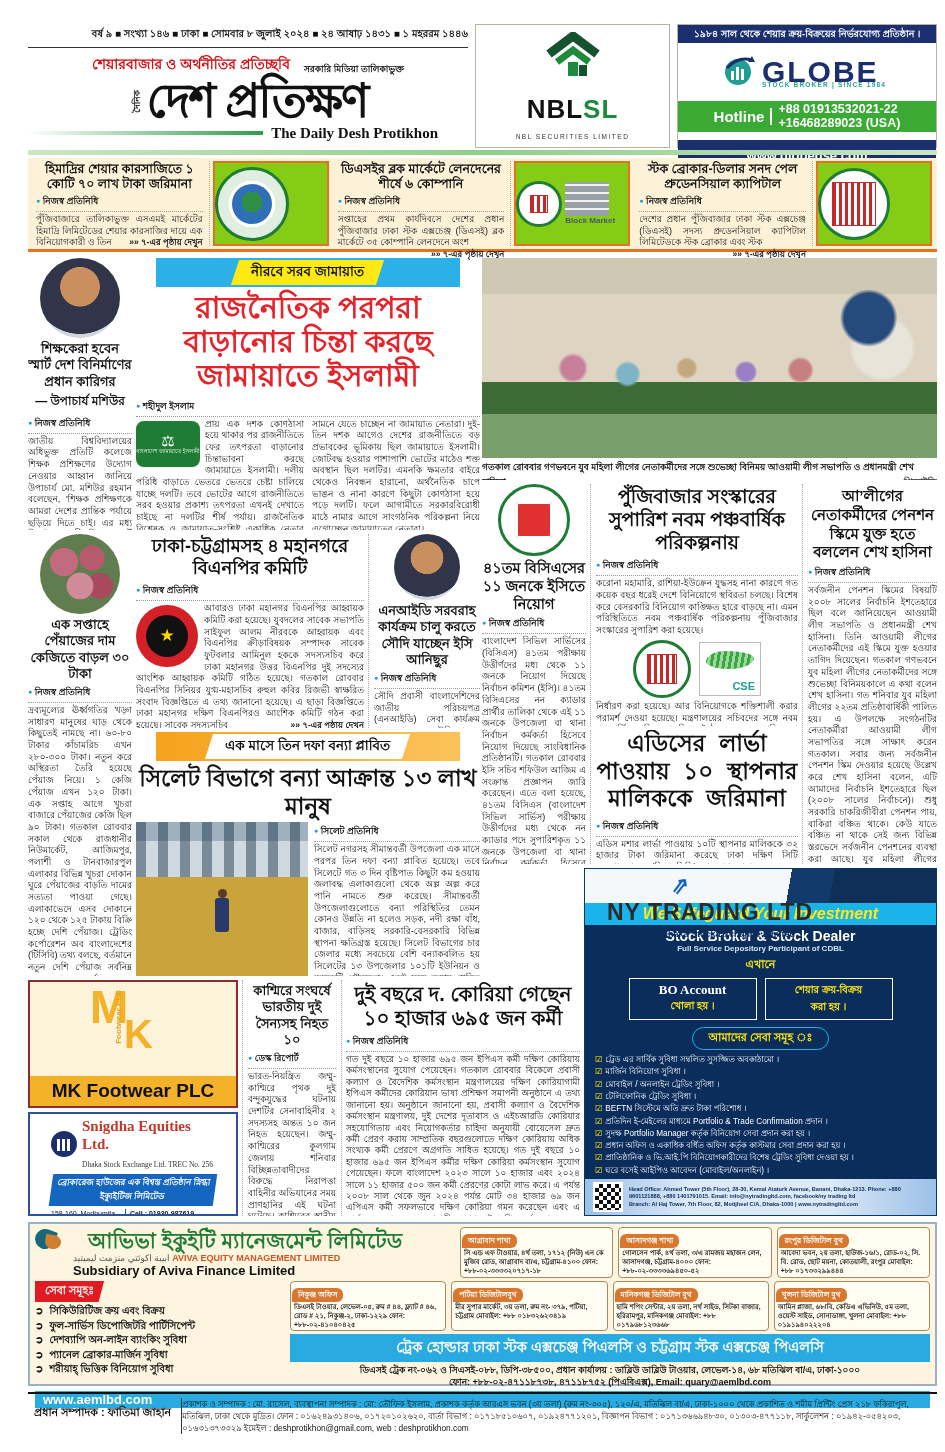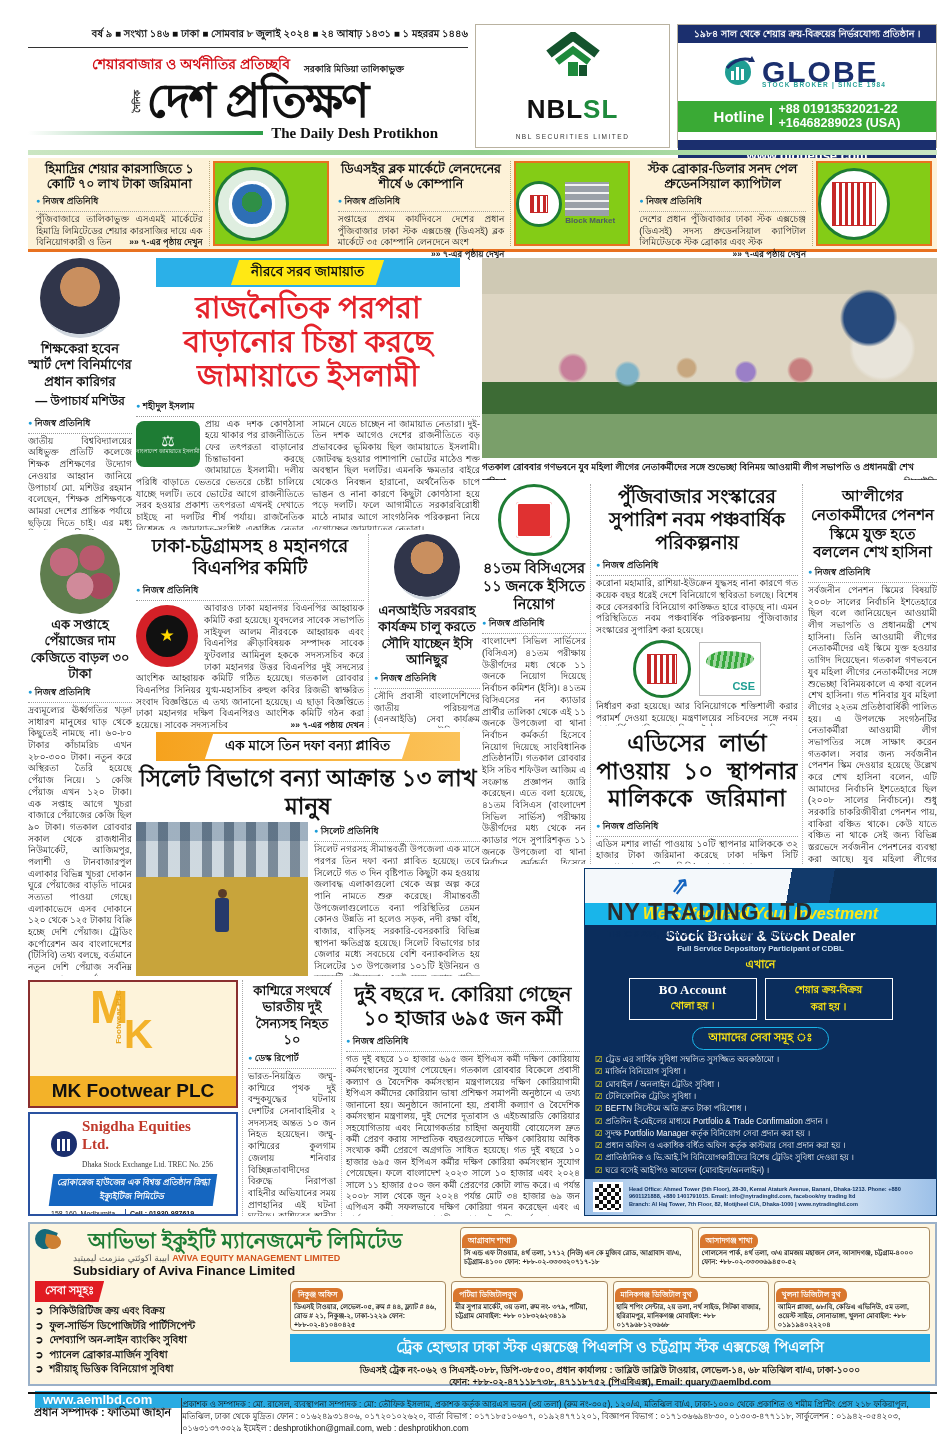--- a/index.html
+++ b/index.html
@@ -486,20 +486,21 @@
       <div class="av-brand">
         <div class="av-logorow">
           <span class="av-swoosh"></span>
           <span class="av-title">আভিভা ইকুইটি ম্যানেজমেন্ট লিমিটেড</span>
         </div>
         <div class="av-sub"><span class="ar">ابيبة اكوئتي منزمت ليميتيد</span> <span class="en">AVIVA EQUITY MANAGEMENT LIMITED</span></div>
         <div class="av-subsid">Subsidiary of Aviva Finance Limited</div>
       </div>
       <div class="av-office"><span class="av-tab">আগ্রাবাদ শাখা</span><div class="tx">সি এন্ড এফ টাওয়ার, ৪র্থ তলা, ১৭১২ (নিউ) এন কে মুজিব রোড, আগ্রাবাদ বা/এ, চট্টগ্রাম-৪১০০ ফোন: +৮৮-০২-৩৩৩৩২০৭১৭-১৮</div></div>
       <div class="av-office"><span class="av-tab">আসাদগঞ্জ শাখা</span><div class="tx">গোলসেন পার্ক, ৪র্থ তলা, ৩/এ রামজয় মহাজন লেন, আসাদগঞ্জ, চট্টগ্রাম-৪০০০ ফোন: +৮৮-০২-৩৩৩৩৬৯৪৫০-৫২</div></div>
+      <div class="av-office"><span class="av-tab">রংপুর ডিজিটাল বুথ</span><div class="tx">আবেদা ভবন, ২য় তলা, হাউজ-১৬/১, রোড-০২, সি. বি. রোড, ছোট ময়না, কোতয়ালী, রংপুর মোবাইল: +৮৮ ০১৭৩৩২৯৯৪৪৪</div></div>
     </div>
     <div class="av-row2">
       <div class="av-servcol">
         <div class="av-ribbon">সেবা সমূহঃ</div>
         <ul class="av-list">
           <li><span class="bl">➲</span><span>সিকিউরিটিজ ক্রয় এবং বিক্রয়</span></li>
           <li><span class="bl">➲</span><span>ফুল-সার্ভিস ডিপোজিটরি পার্টিসিপেন্ট</span></li>
           <li><span class="bl">➲</span><span>দেশব্যাপি অন-লাইন ব্যাংকিং সুবিধা</span></li>
           <li><span class="bl">➲</span><span>প্যানেল ব্রোকার-মার্জিন সুবিধা</span></li>
           <li><span class="bl">➲</span><span>শরীয়াহ্ ভিত্তিক বিনিয়োগ সুবিধা</span></li>

